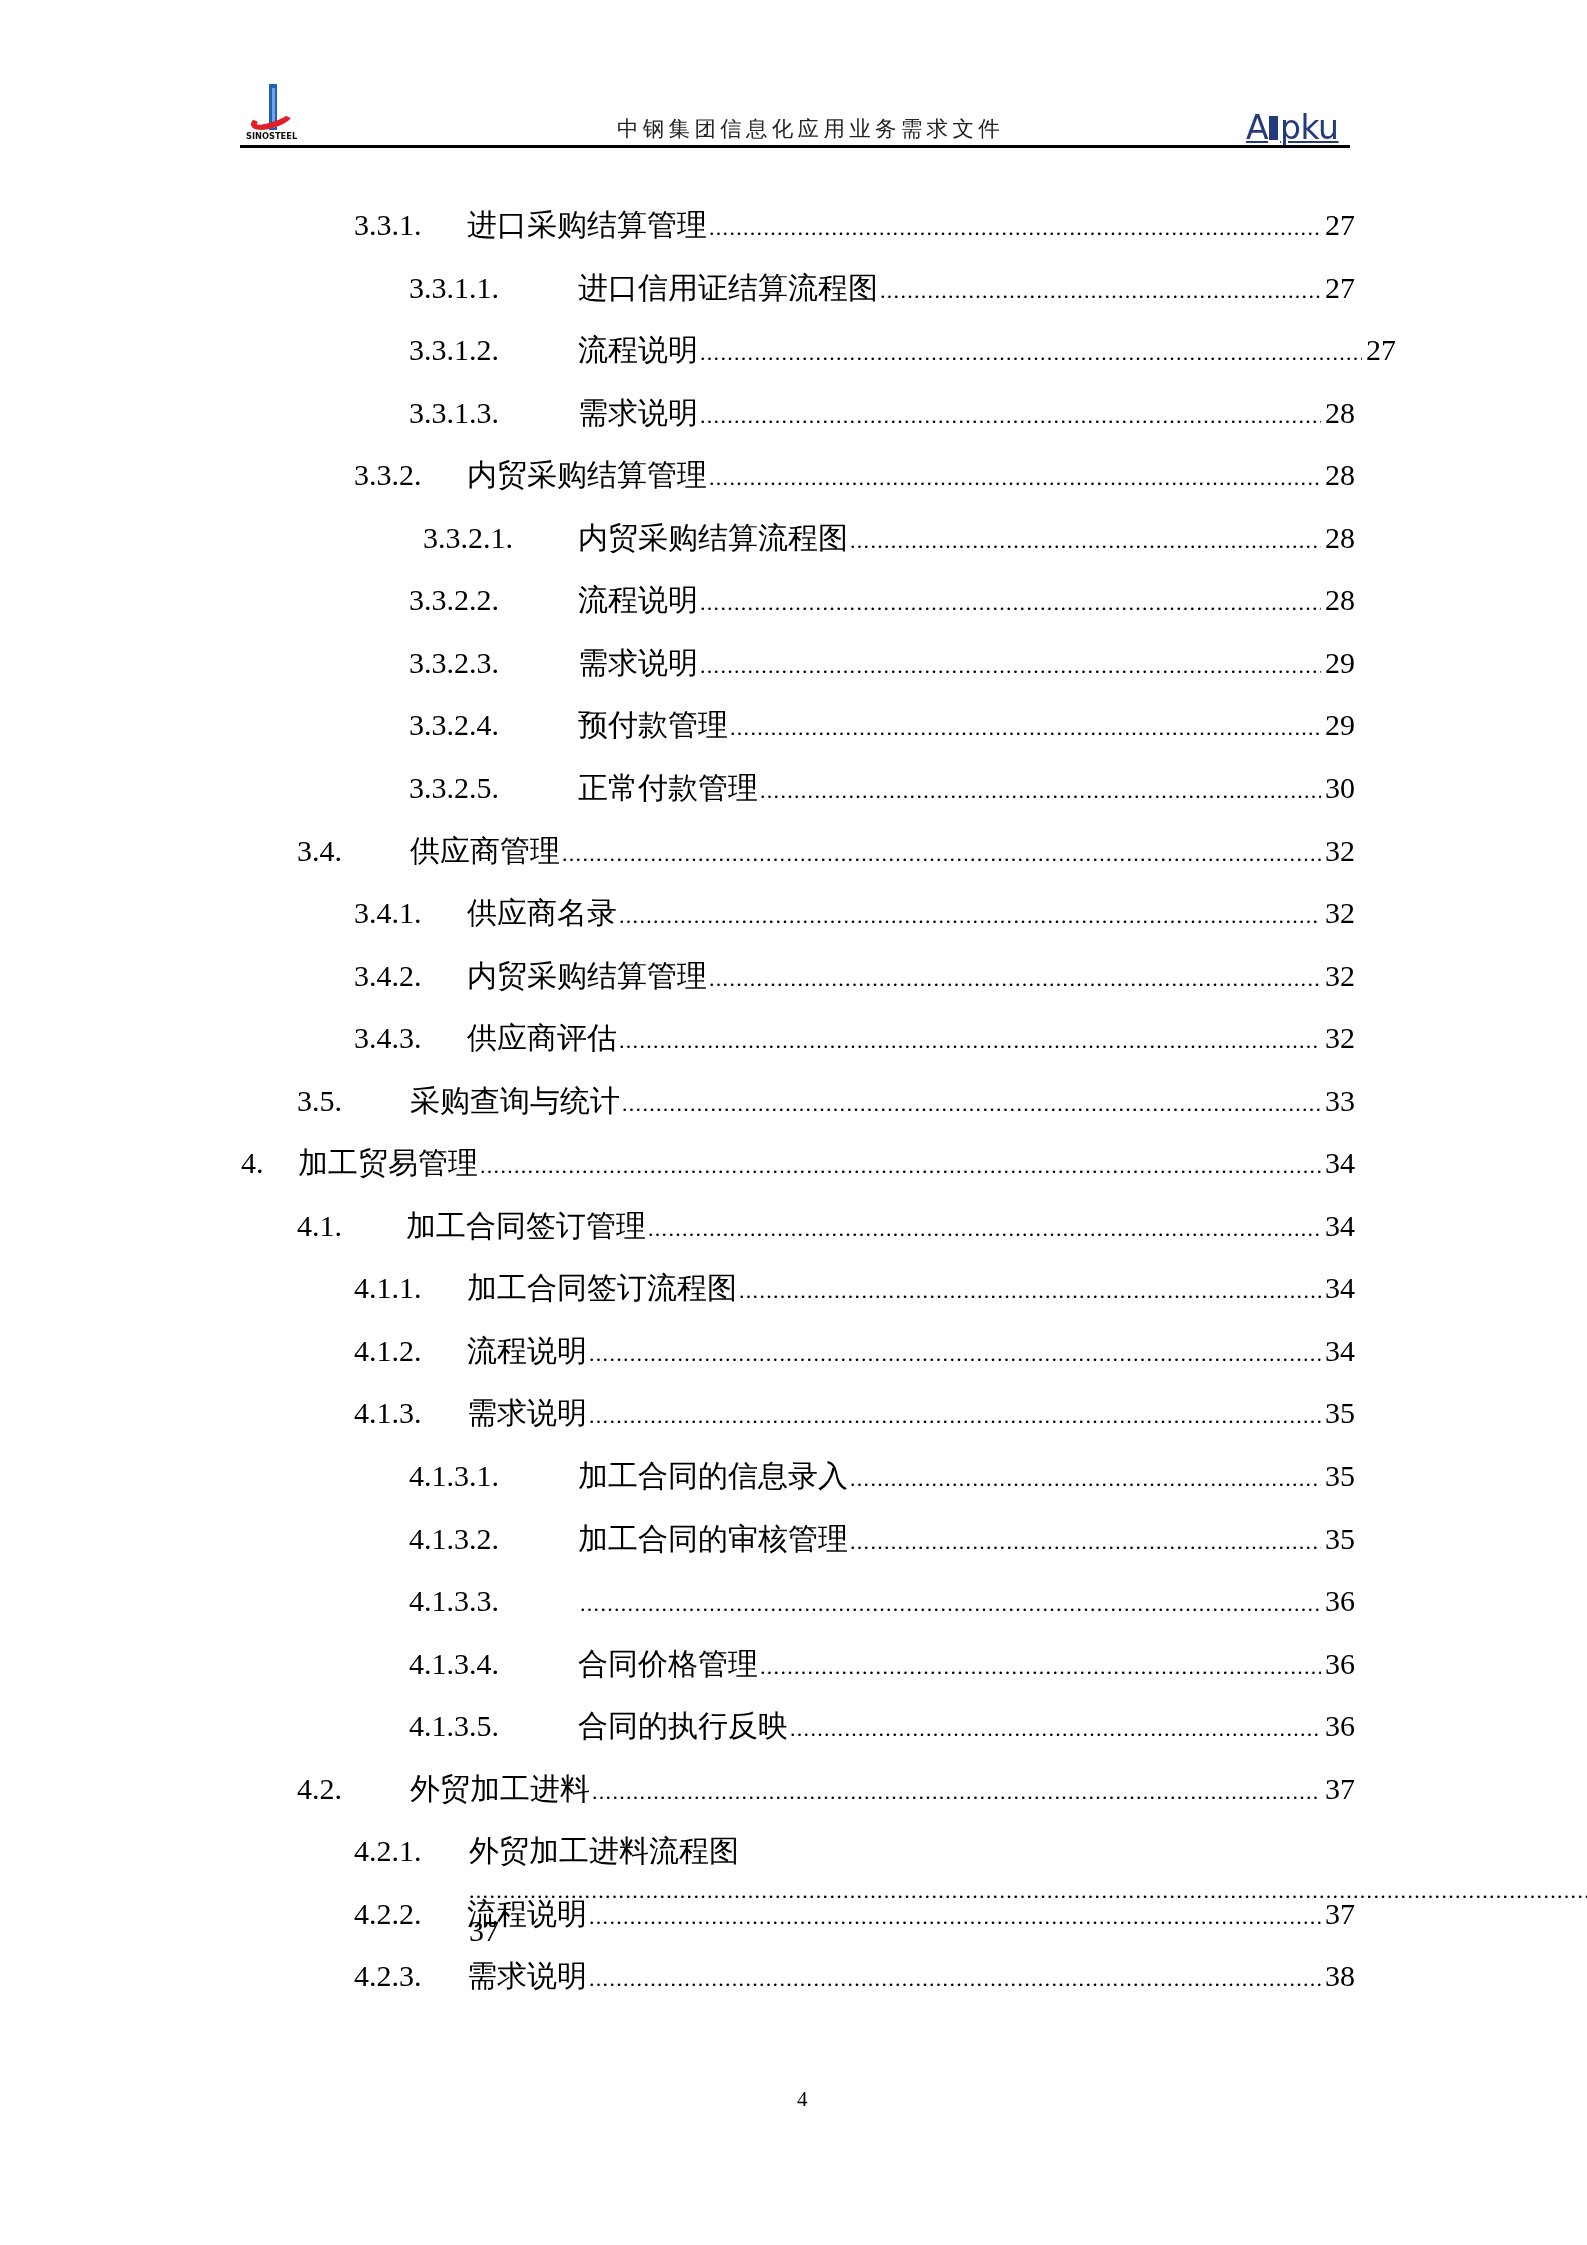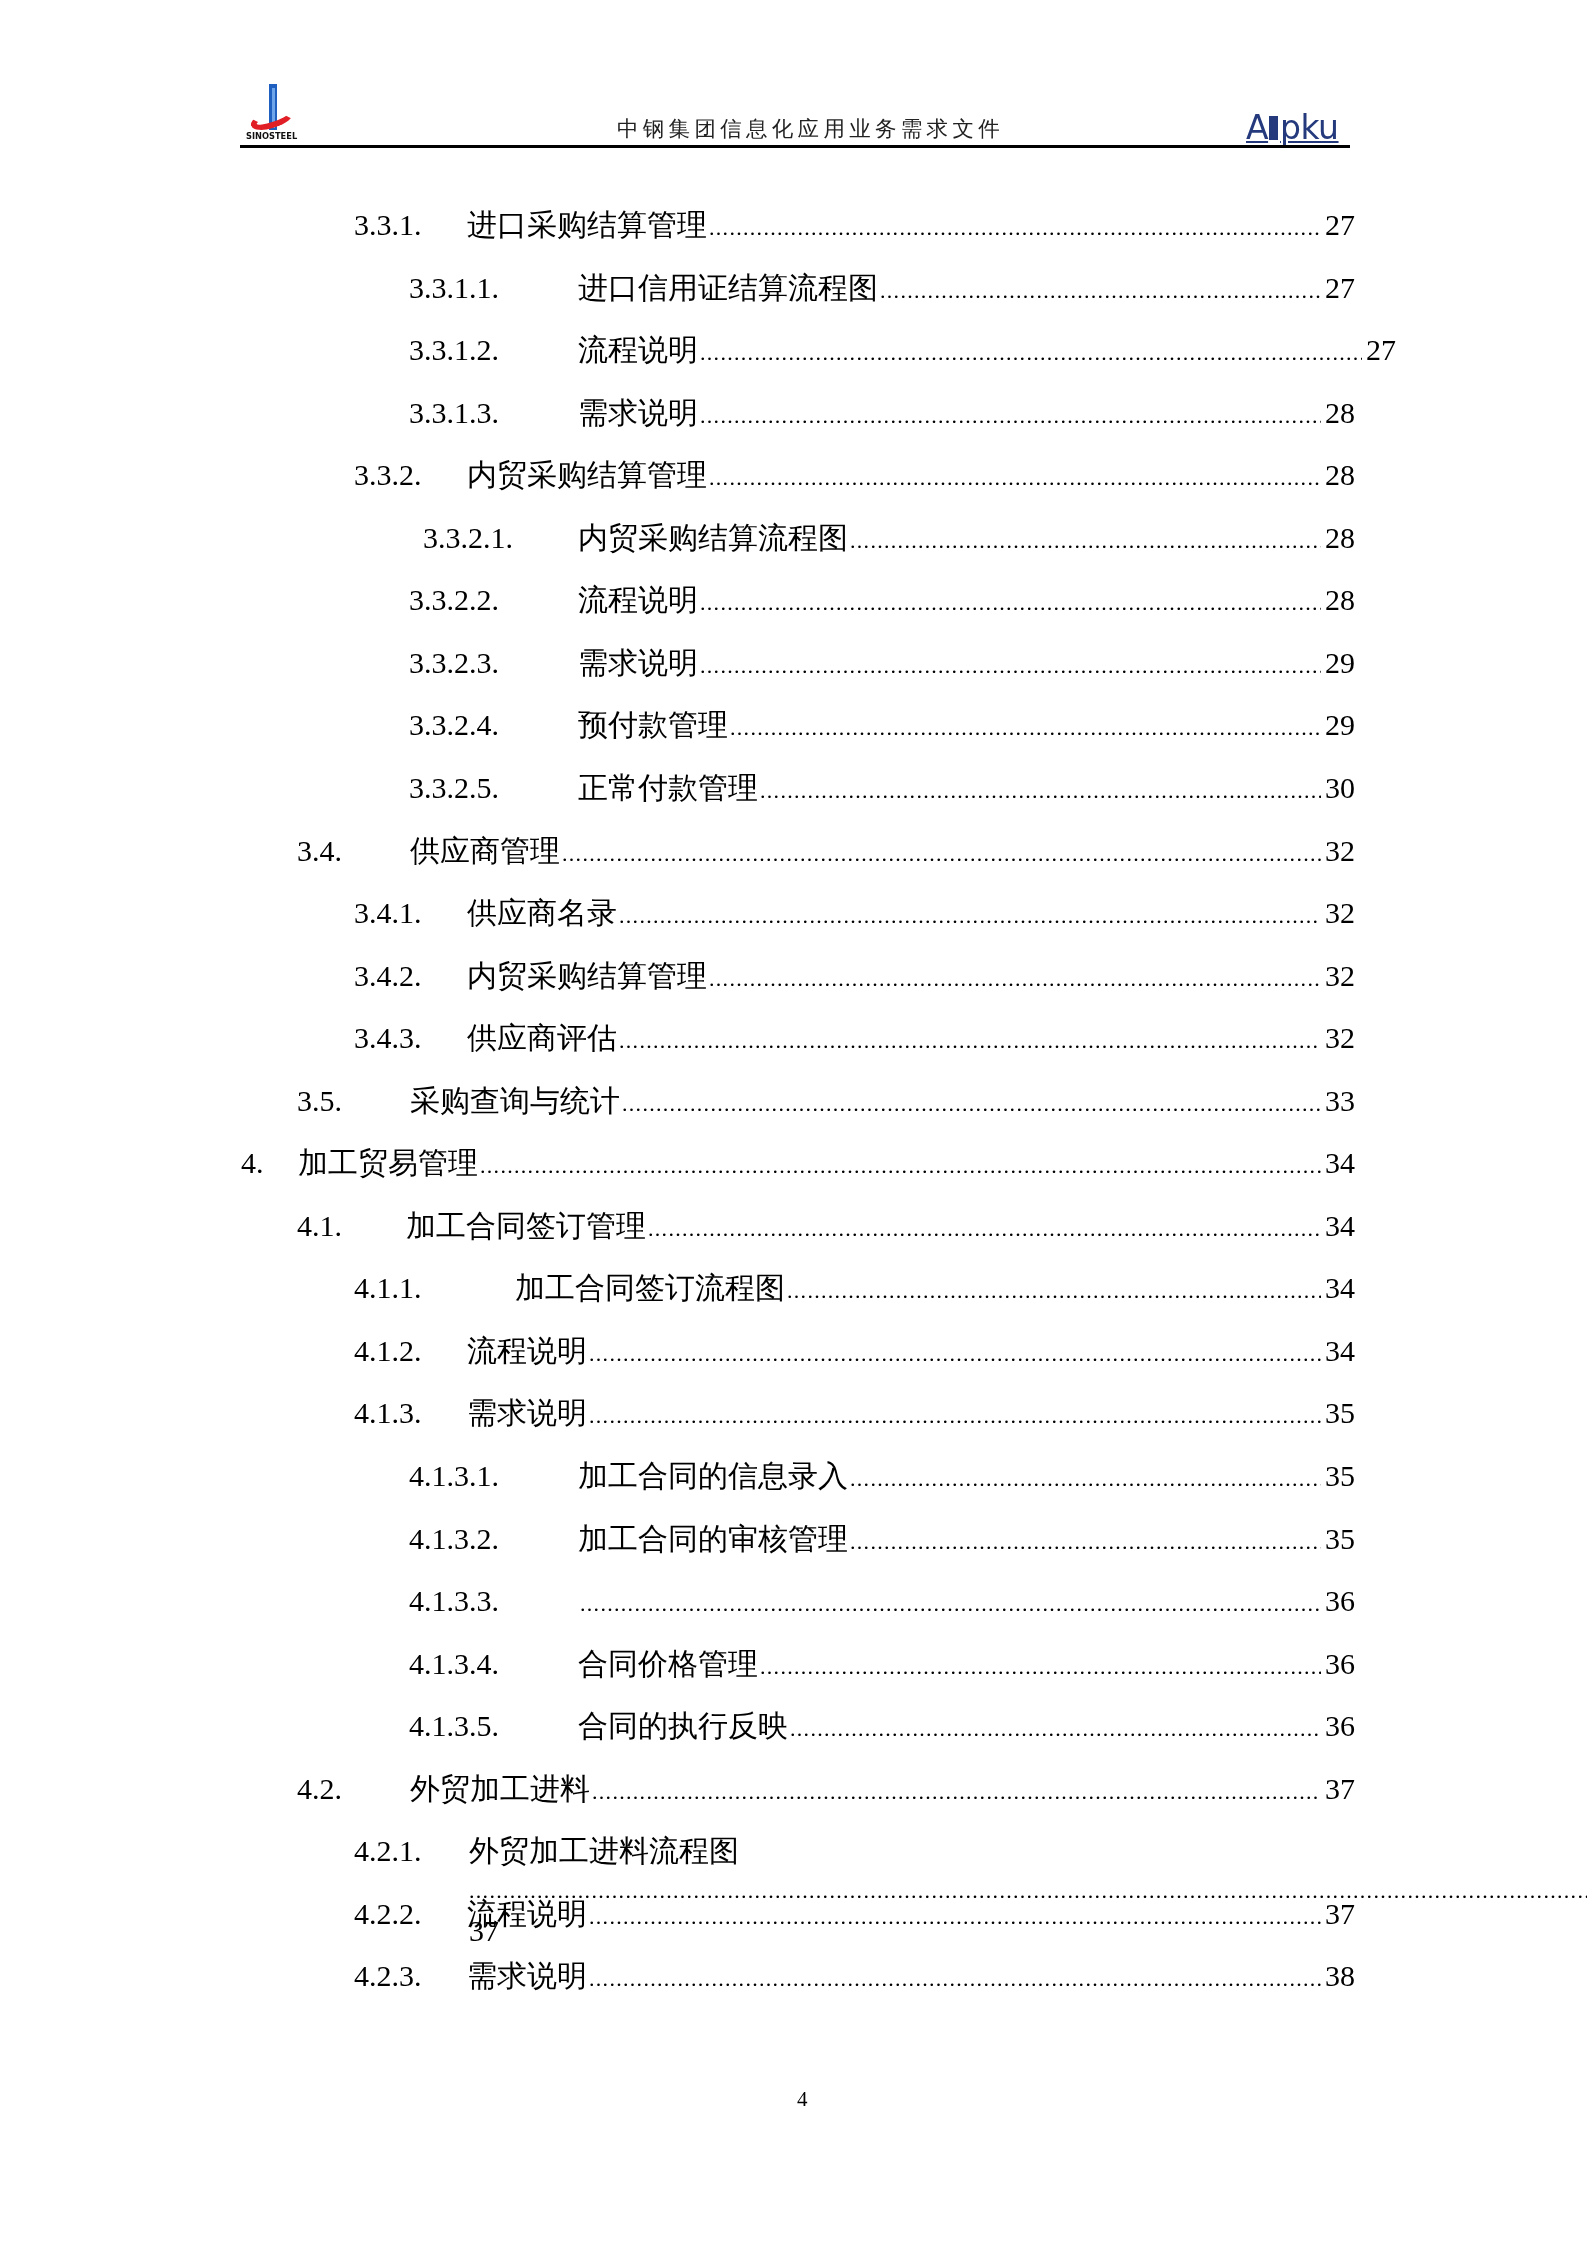--- a/index.html
+++ b/index.html
@@ -184,21 +184,21 @@
       <div class="toc-row" style="top: 1205.8px;">
         <span class="toc-num" style="left: 297px;">4.1.</span>
         <div class="toc-fill" style="left: 406px;">
           <span class="toc-text">加工合同签订管理</span>
           <span class="toc-dots">................................................................................................................................................................................................................................................................................................................................................................................................................</span>
           <span class="toc-page">34</span>
         </div>
       </div>
       <div class="toc-row" style="top: 1268.35px;">
         <span class="toc-num" style="left: 354px;">4.1.1.</span>
-        <div class="toc-fill" style="left: 467px; margin-left: 48px;">
+        <div class="toc-fill" style="left: 467px;">
           <span class="toc-text">加工合同签订流程图</span>
           <span class="toc-dots">................................................................................................................................................................................................................................................................................................................................................................................................................</span>
           <span class="toc-page">34</span>
         </div>
       </div>
       <div class="toc-row" style="top: 1330.9px;">
         <span class="toc-num" style="left: 354px;">4.1.2.</span>
         <div class="toc-fill" style="left: 467px;">
           <span class="toc-text">流程说明</span>
           <span class="toc-dots">................................................................................................................................................................................................................................................................................................................................................................................................................</span>

